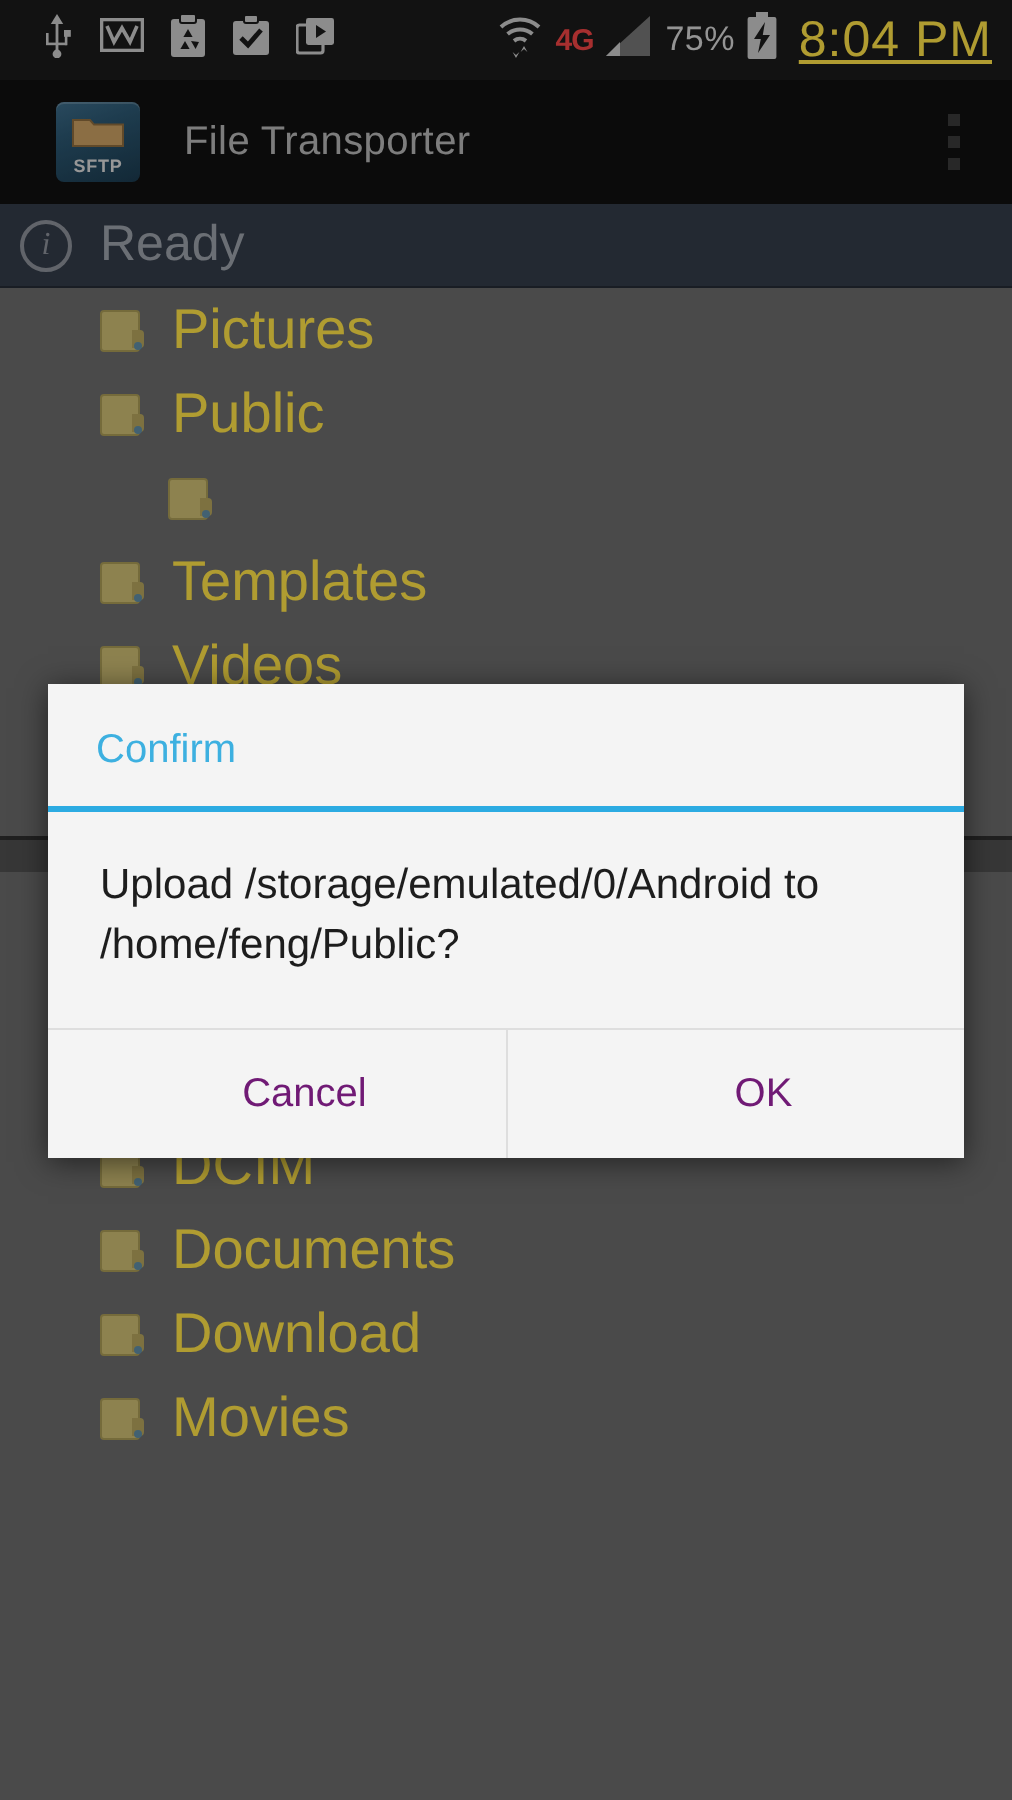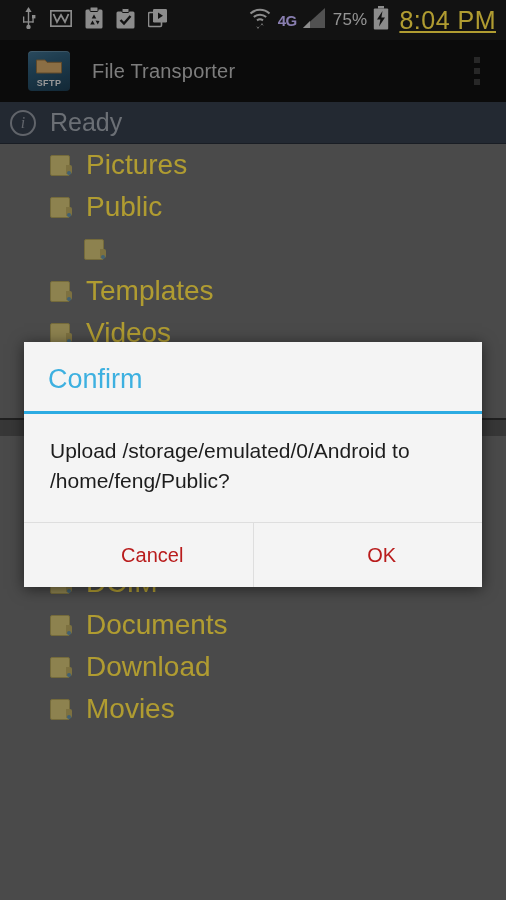--- a/index.html
+++ b/index.html
@@ -42,21 +42,21 @@
     letter-spacing: 0.2px;
   }
   .sb-clock {
     color: #fde047;
     font-size: 25px;
     letter-spacing: 0.5px;
     margin-left: 4px;
     text-decoration: underline;
   }
   .sb-4g {
-    color: #c4b5fd;
+    color: #ef4444;
     font-size: 15px;
     font-weight: bold;
     letter-spacing: -0.5px;
   }
 
   
   .actionbar {
     position: absolute;
     top: 40px; left: 0;
     width: 506px;
@@ -228,41 +228,41 @@
   .dialog {
     position: absolute;
     left: 24px;
     top: 342px;
     width: 458px;
     background: #f4f4f4;
     box-shadow: 0 2px 14px rgba(0,0,0,0.55);
   }
   .dlg-title {
     color: #3db0e0;
-    font-size: 27px;
+    font-size: 20px;
     padding: 22px 24px 16px 24px;
     border-bottom: 3px solid #2cabe2;
   }
   .dlg-msg {
     color: #1d1d1d;
     font-size: 21px;
     line-height: 30px;
     padding: 22px 26px 26px 26px;
     border-bottom: 1px solid #dedede;
   }
   .dlg-buttons {
     display: flex;
     height: 64px;
   }
   .dlg-btn {
     flex: 1;
     display: flex;
     align-items: center;
     justify-content: center;
-    color: #b91c1c;
+    color: #701a75;
     font-size: 20px;
     cursor: pointer;
     user-select: none;
     padding-left: 28px;
   }
   .dlg-btn + .dlg-btn { border-left: 1px solid #dedede; }
 </style>
 </head>
 <body>
 

